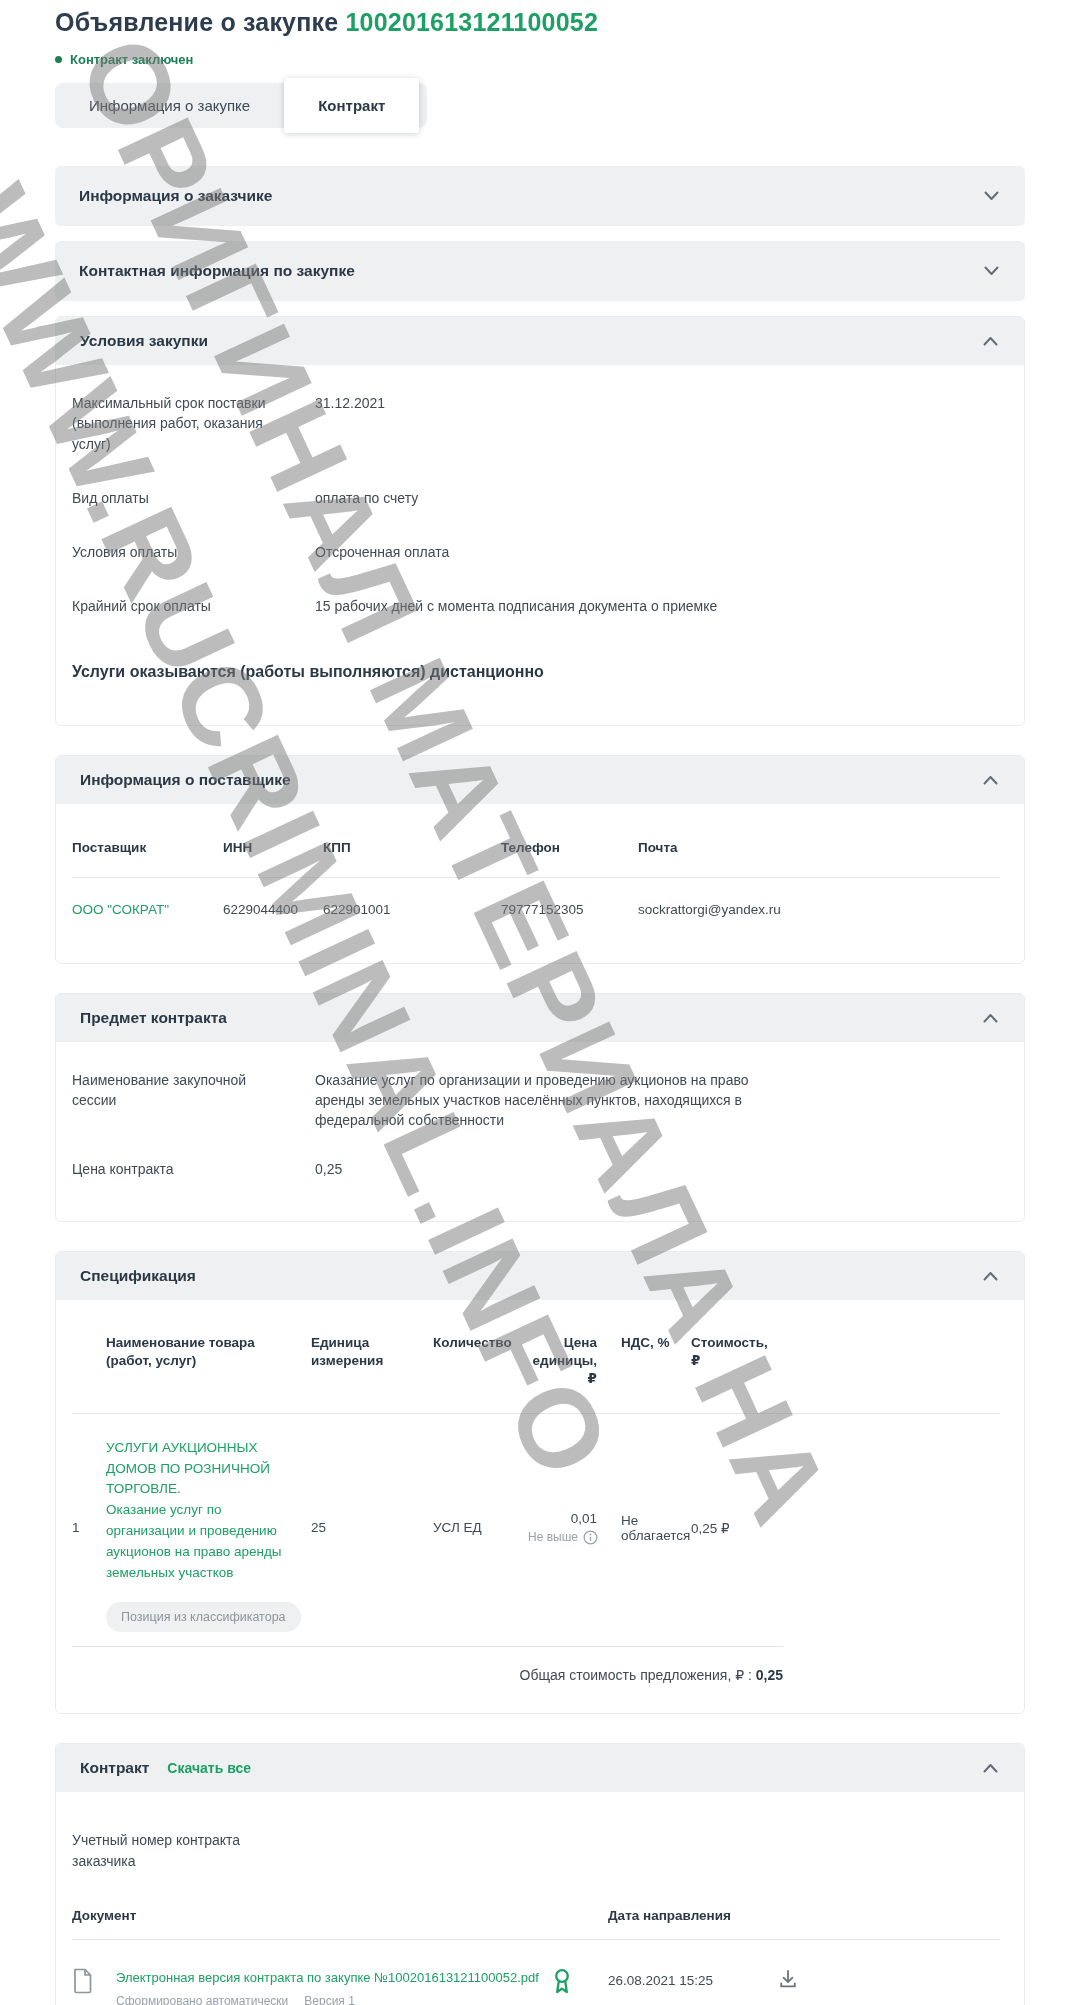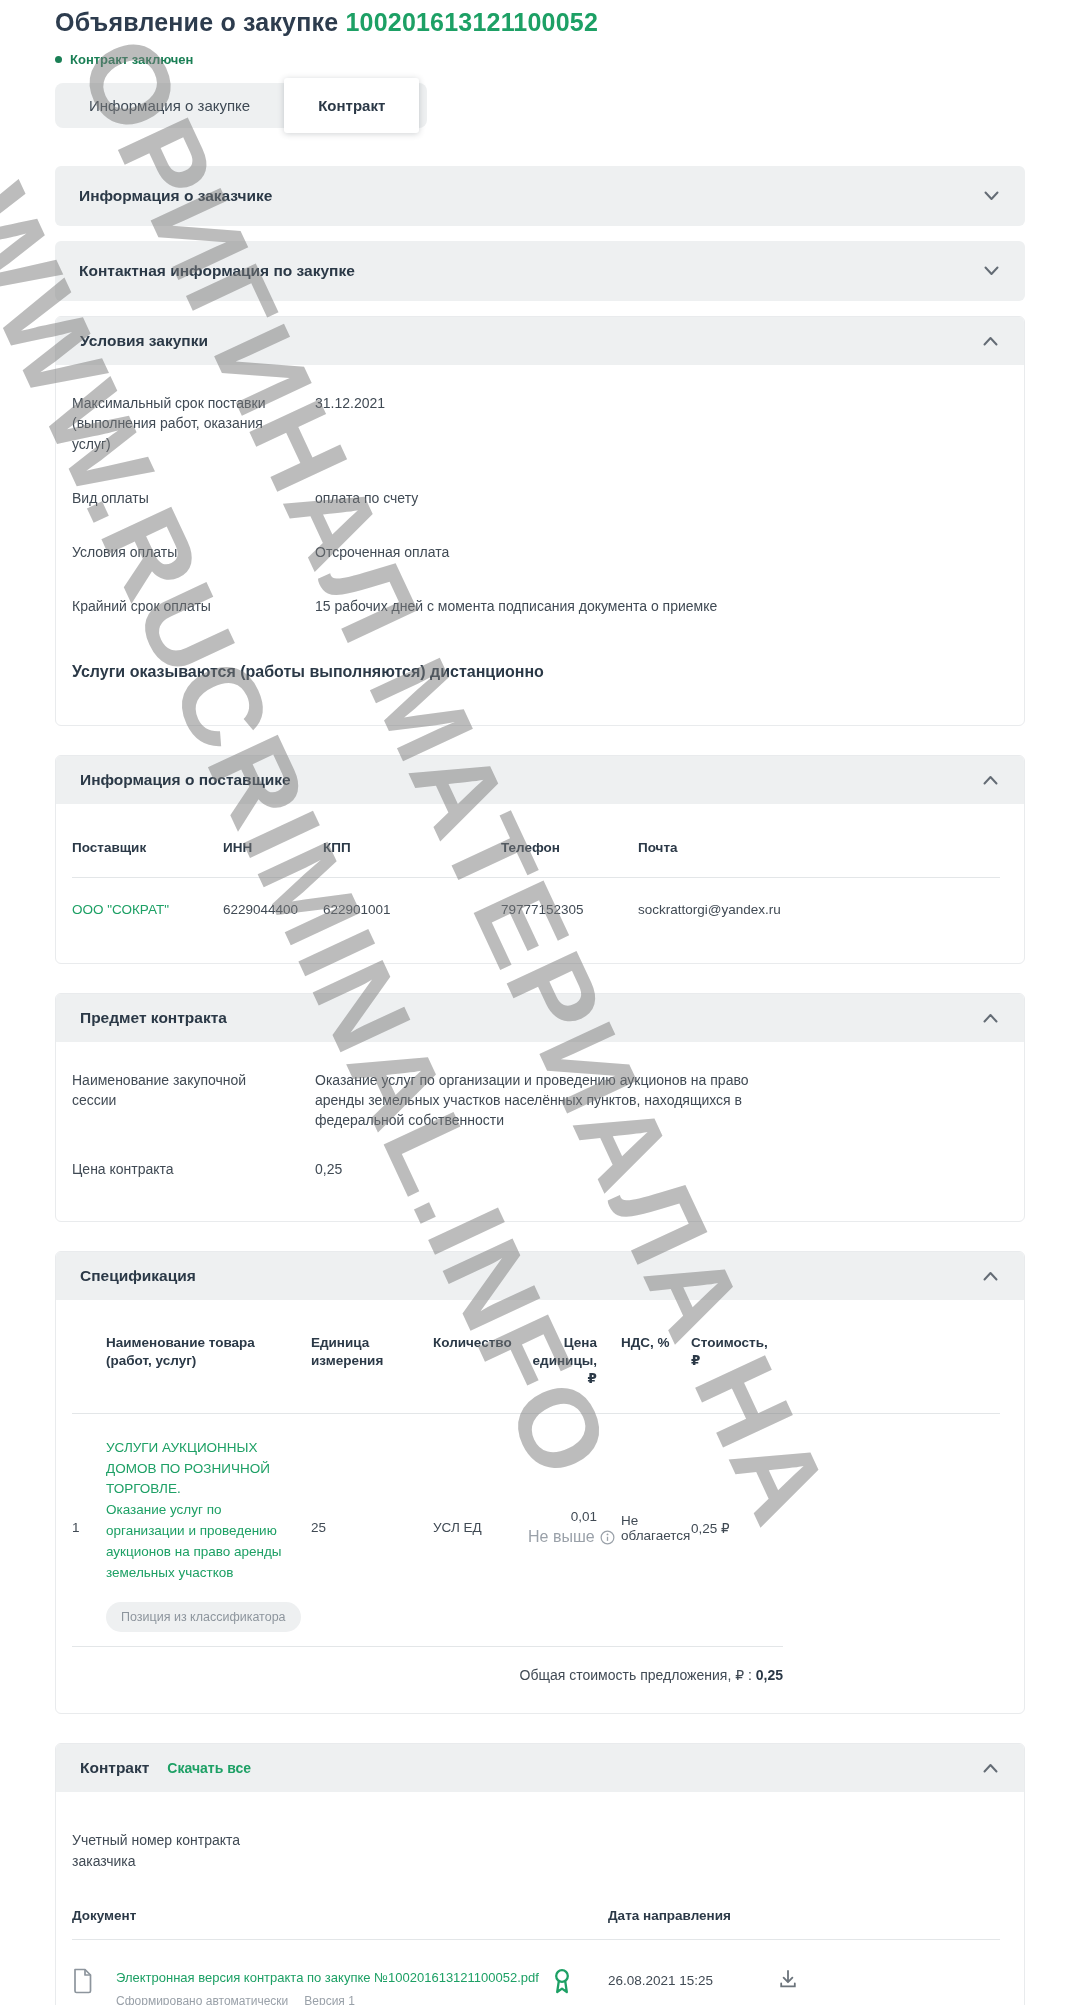--- a/index.html
+++ b/index.html
@@ -60,21 +60,21 @@
   .spec-grid { display: grid; grid-template-columns: 34px 205px 122px 95px 93px 70px 92px 1fr; }
   .spec-head { font-size: 13.5px; font-weight: 700; color: #2b3947; line-height: 1.35;
     padding: 30px 10px 24px 0; border-bottom: 1px solid #e3e6e8; }
   .spec-cell { padding: 24px 10px 10px 0; font-size: 13.5px; }
   .v-center { align-self: center; padding-top: 0; padding-bottom: 0; }
   .spec-name { line-height: 1.55; }
   .spec-name span { display: block; }
   .badge { display: inline-block; margin-top: 18px; background: #eef0f1; color: #8d959d;
     font-size: 12.5px; padding: 8px 15px; border-radius: 16px; }
   .price-cell { text-align: right; padding-right: 24px; }
-  .price-note { color: #9aa1a9; font-size: 16px; margin-top: 4px; display: inline-flex; align-items: center; gap: 5px; white-space: nowrap; }
+  .price-note { color: #9aa1a9; font-size: 12px; margin-top: 4px; display: inline-flex; align-items: center; gap: 5px; white-space: nowrap; }
   .spec-footer { width: 711px; border-top: 1px solid #e3e6e8; margin-top: 4px;
     padding: 20px 0 6px; text-align: right; font-size: 14px; }
   .spec-footer b { color: #2b3947; }
   .spec-pad-bottom { height: 24px; }
 
   
   .contract-title-group { display: flex; align-items: center; gap: 18px; }
   .dl-all { font-size: 14px; font-weight: 700; }
   .contract-body { padding: 22px 24px 0 16px; }
   .acc-label { width: 230px; line-height: 1.5; margin: 16px 0 36px; }

